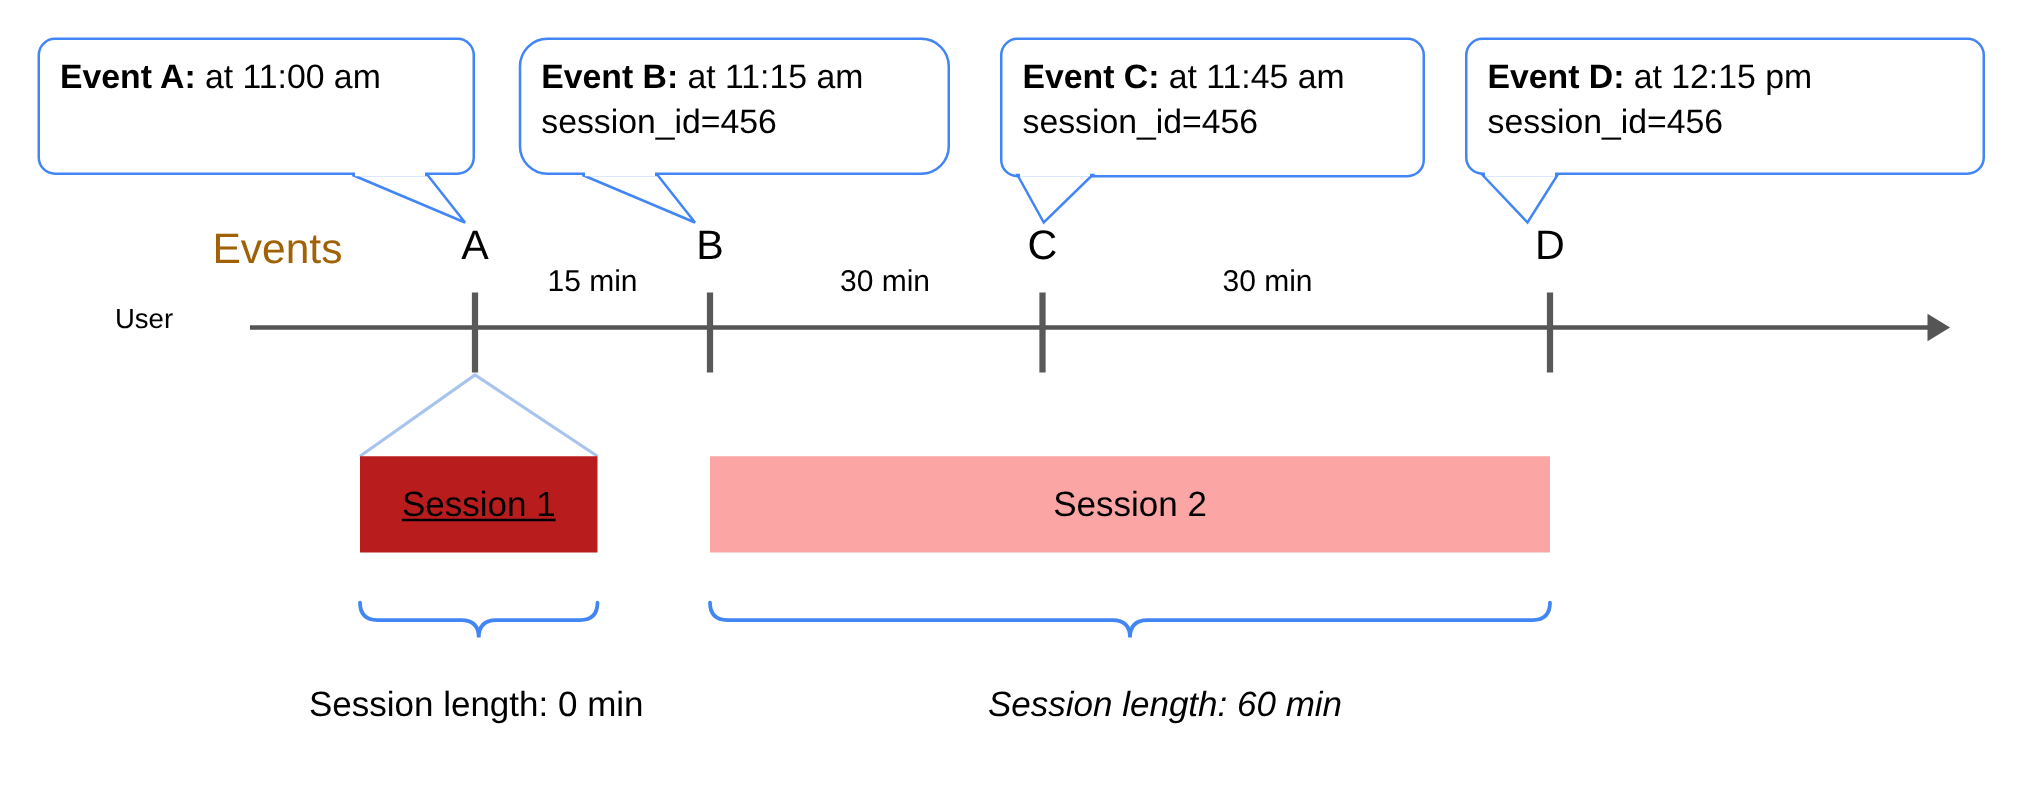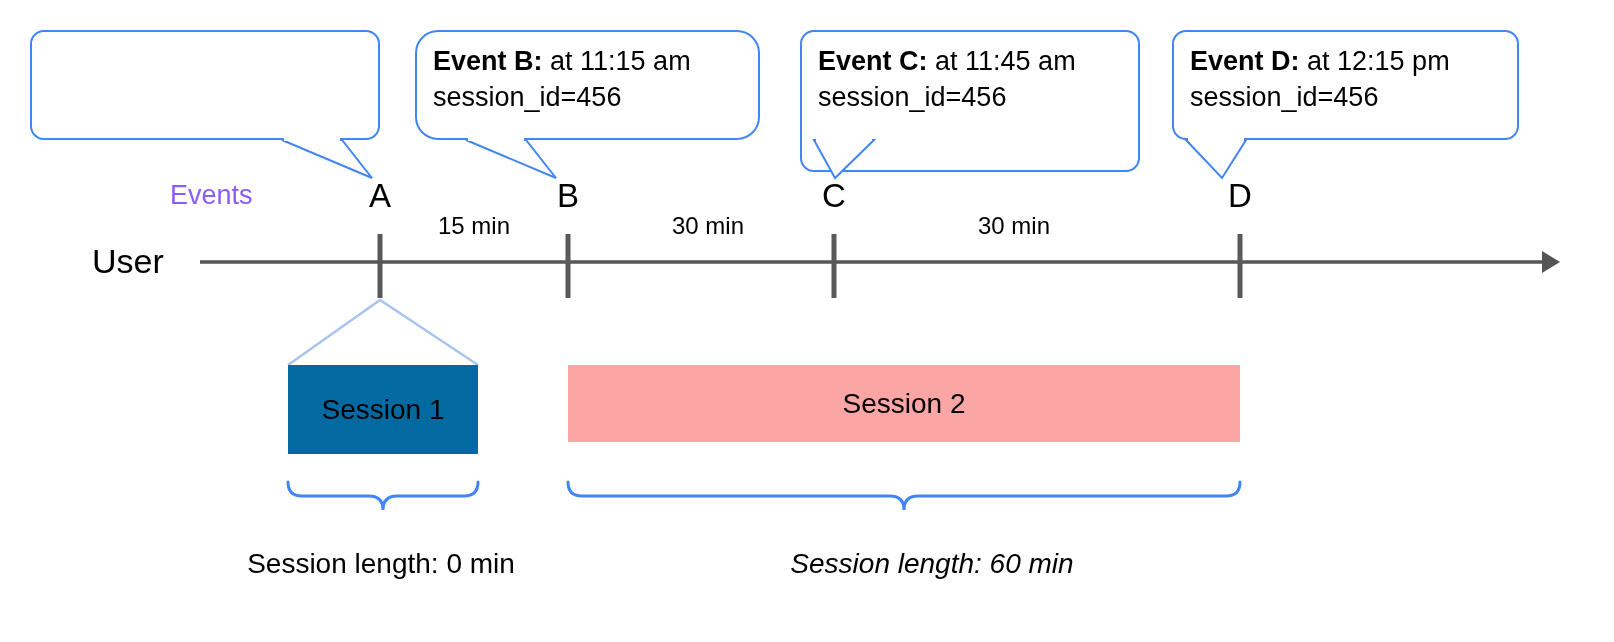--- a/index.html
+++ b/index.html
@@ -17,28 +17,28 @@
     font-size:27px;
     line-height:1.32;
     color:#000;
     white-space:nowrap;
   }
   .callout .ttl{font-weight:bold;}
   .callout .l2{display:block;}
 
   .axis-label{
     position:absolute;
-    font-size:34px;
+    font-size:22px;
     color:#000;
     white-space:nowrap;
   }
   .events-label{
     position:absolute;
-    font-size:27px;
-    color:#8b5cf6;
+    font-size:34px;
+    color:#a16207;
     white-space:nowrap;
   }
   .evt-letter{
     position:absolute;
     font-size:33px;
     color:#000;
     text-align:center;
     white-space:nowrap;
     transform:translateX(-50%);
   }
@@ -68,30 +68,31 @@
     transform:translateX(-50%);
   }
 </style>
 </head>
 <body>
 
 <div id="stage">
 
   <div id="callouts">
       <div class="callout" style="left: 30px; top: 30px; width: 350px; height: 110px;">
+        <div><span class="ttl">Event A:</span><span> at 11:00 am</span></div>
       </div>
       <div class="callout" style="left: 415px; top: 30px; width: 345px; height: 110px; border-radius: 23px;">
         <div><span class="ttl">Event B:</span><span> at 11:15 am</span></div>
         <div class="l2">session_id=456</div>
       </div>
-      <div class="callout" style="left: 800px; top: 30px; width: 340px; height: 142px;">
+      <div class="callout" style="left: 800px; top: 30px; width: 340px; height: 112px;">
         <div><span class="ttl">Event C:</span><span> at 11:45 am</span></div>
         <div class="l2">session_id=456</div>
       </div>
-      <div class="callout" style="left: 1172px; top: 30px; width: 347px; height: 110px;">
+      <div class="callout" style="left: 1172px; top: 30px; width: 416px; height: 110px;">
         <div><span class="ttl">Event D:</span><span> at 12:15 pm</span></div>
         <div class="l2">session_id=456</div>
       </div>
     </div>
 
   <svg class="layer" id="vector" viewBox="0 0 1614 642">
       <path d="M 282 140 L 372 178 L 342 140 Z" fill="#ffffff" stroke="#4285f4" stroke-width="2" stroke-linejoin="miter"></path>
       <rect x="284" y="137" width="56" height="4" fill="#ffffff"></rect>
       <path d="M 466 140 L 556 178 L 526 140 Z" fill="#ffffff" stroke="#4285f4" stroke-width="2" stroke-linejoin="miter"></path>
       <rect x="468" y="137" width="56" height="4" fill="#ffffff"></rect>
@@ -118,20 +119,20 @@
       <div class="evt-letter" style="left: 568px; top: 177px;">B</div>
       <div class="evt-letter" style="left: 834px; top: 177px;">C</div>
       <div class="evt-letter" style="left: 1240px; top: 177px;">D</div>
     </div>
   <div id="gap-labels">
       <div class="gap-label" style="left: 474px; top: 212px;">15 min</div>
       <div class="gap-label" style="left: 708px; top: 212px;">30 min</div>
       <div class="gap-label" style="left: 1014px; top: 212px;">30 min</div>
     </div>
   <div id="session-bars">
-      <div class="session-bar" style="left: 288px; top: 365px; width: 190px; height: 89px; background: #0369a1;">Session 1</div>
+      <div class="session-bar" style="left: 288px; top: 365px; width: 190px; height: 77px; background: #b91c1c; text-decoration: underline;">Session 1</div>
       <div class="session-bar" style="left: 568px; top: 365px; width: 672px; height: 77px; background: #fca5a5;">Session 2</div>
     </div>
   <div id="len-labels">
       <div class="len-label" style="left: 381px; top: 548px;">Session length: 0 min</div>
       <div class="len-label" style="left: 932px; top: 548px; font-style: italic;">Session length: 60 min</div>
     </div>
 </div>
 
 </body></html>

